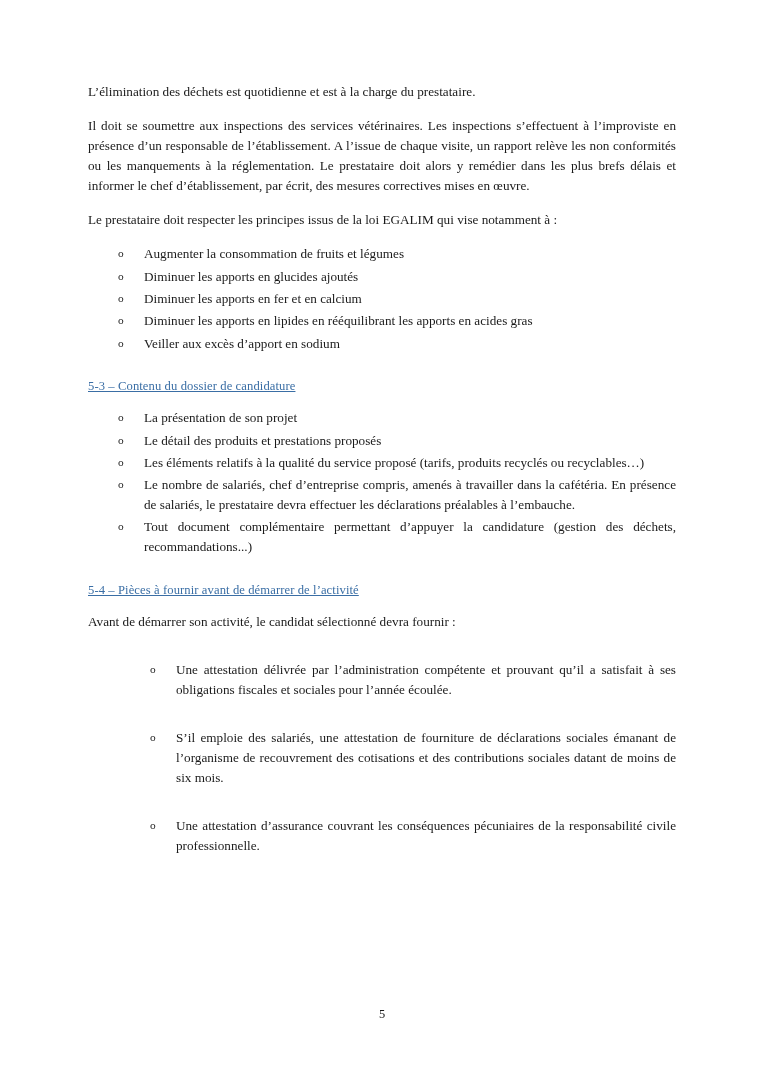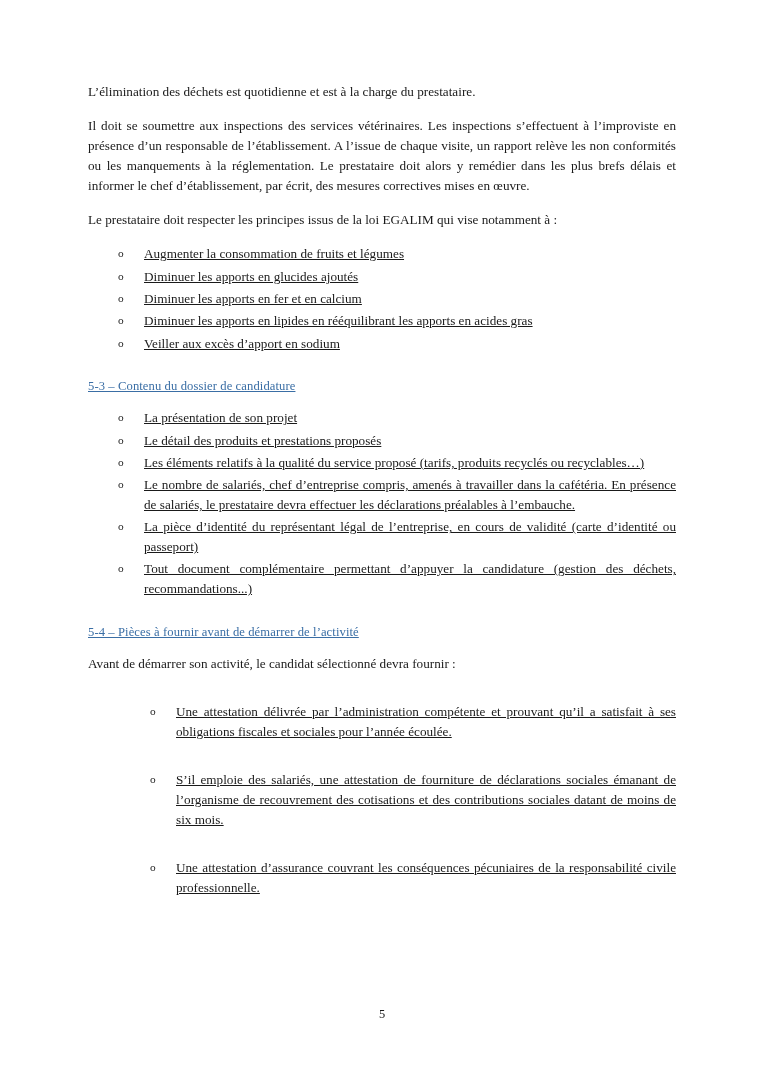--- a/index.html
+++ b/index.html
@@ -39,21 +39,20 @@
     margin: 0 0 6px 0;
     padding: 0 0 0 26px;
   }
   ul.bullets > li {
     position: relative;
     font-size: 13.2px;
     line-height: 1.5;
     margin: 0 0 2.5px 0;
     padding-left: 30px;
     text-align: justify;
-    text-decoration: underline;
   }
   ul.bullets > li::before {
     content: "o";
     position: absolute;
     left: 4px;
     top: 0;
     font-size: 11.4px;
     line-height: 1.72;
     color: #1a1a1a;
   }
@@ -99,21 +98,20 @@
   </ul>
 
   <div class="section-heading">5-3 – Contenu du dossier de candidature</div>
 
 
   <ul class="bullets">
     <li>La présentation de son projet</li>
     <li>Le détail des produits et prestations proposés</li>
     <li>Les éléments relatifs à la qualité du service proposé (tarifs, produits recyclés ou recyclables…)</li>
     <li>Le nombre de salariés, chef d’entreprise compris, amenés à travailler dans la cafétéria. En présence de salariés, le prestataire devra effectuer les déclarations préalables à l’embauche.</li>
-    <li>La pièce d’identité du représentant légal de l’entreprise, en cours de validité (carte d’identité ou passeport)</li>
     <li>Tout document complémentaire permettant d’appuyer la candidature (gestion des déchets, recommandations...)</li>
   </ul>
 
   <div class="section-heading">5-4 – Pièces à fournir avant de démarrer de l’activité</div>
 
   <p class="para">Avant de démarrer son activité, le candidat sélectionné devra fournir :</p>
 
   <ul class="bullets indented">
     <li>Une attestation délivrée par l’administration compétente et prouvant qu’il a satisfait à ses obligations fiscales et sociales pour l’année écoulée.</li>
     <li>S’il emploie des salariés, une attestation de fourniture de déclarations sociales émanant de l’organisme de recouvrement des cotisations et des contributions sociales datant de moins de six mois.</li>

